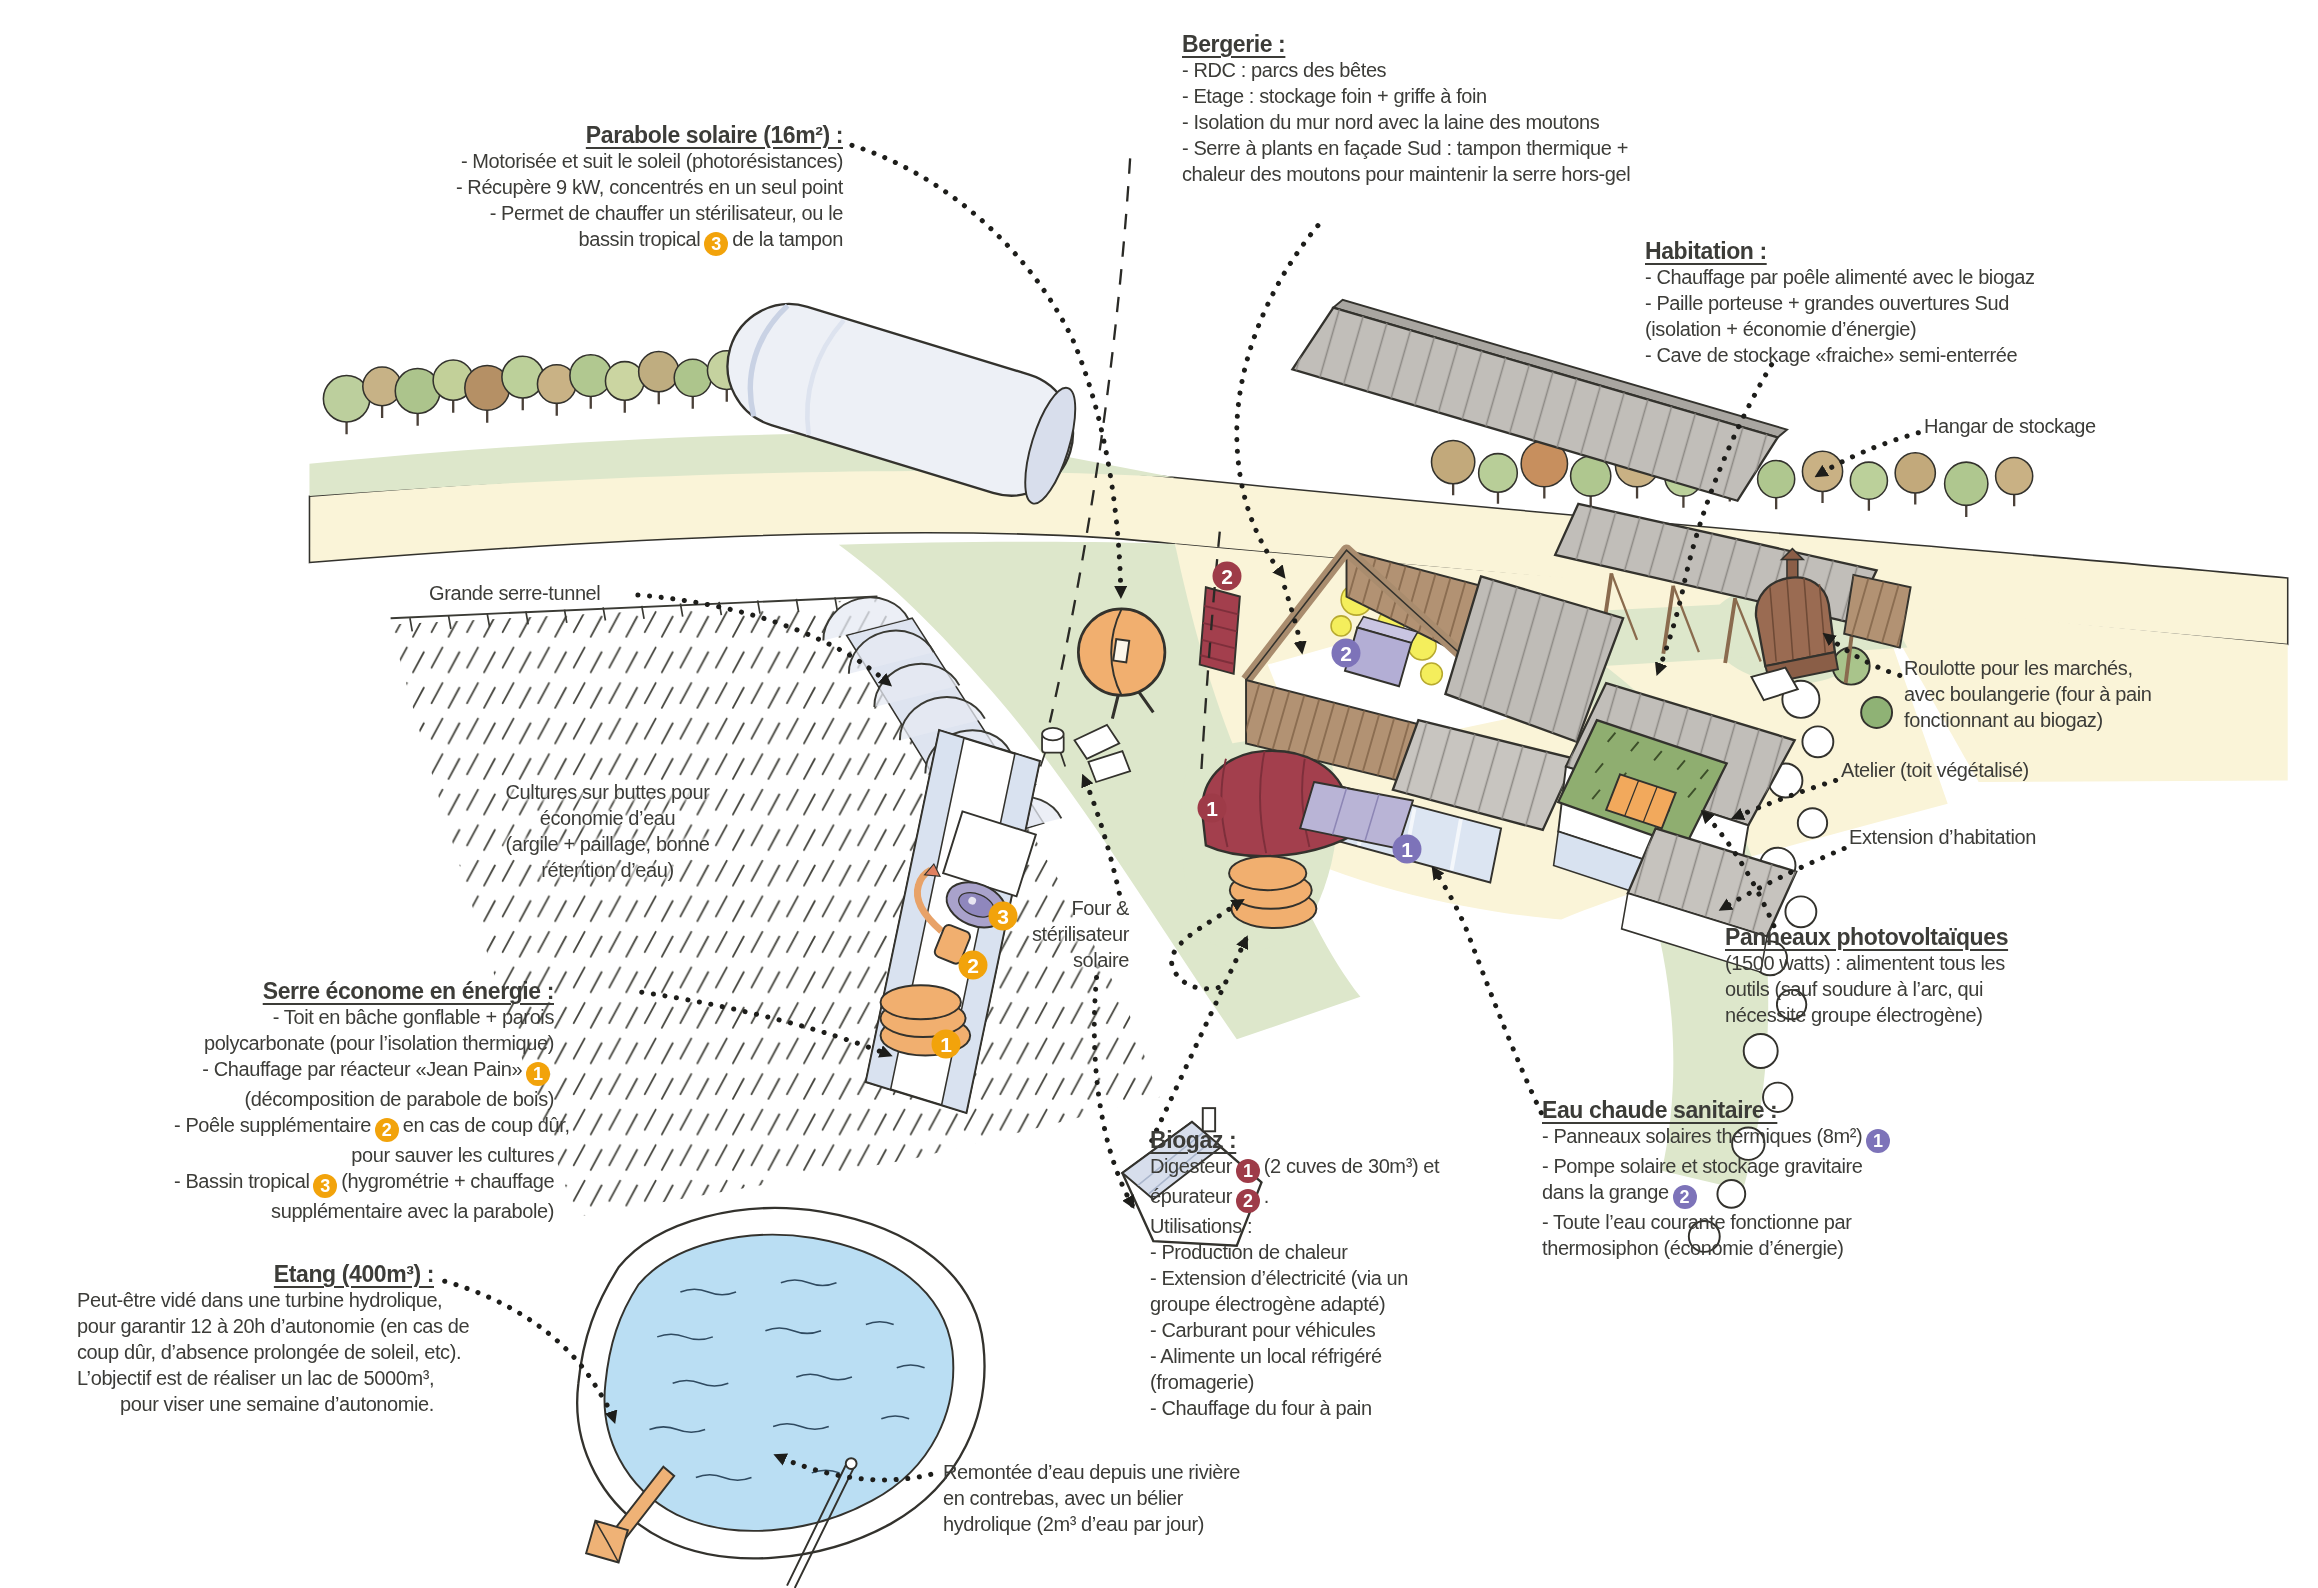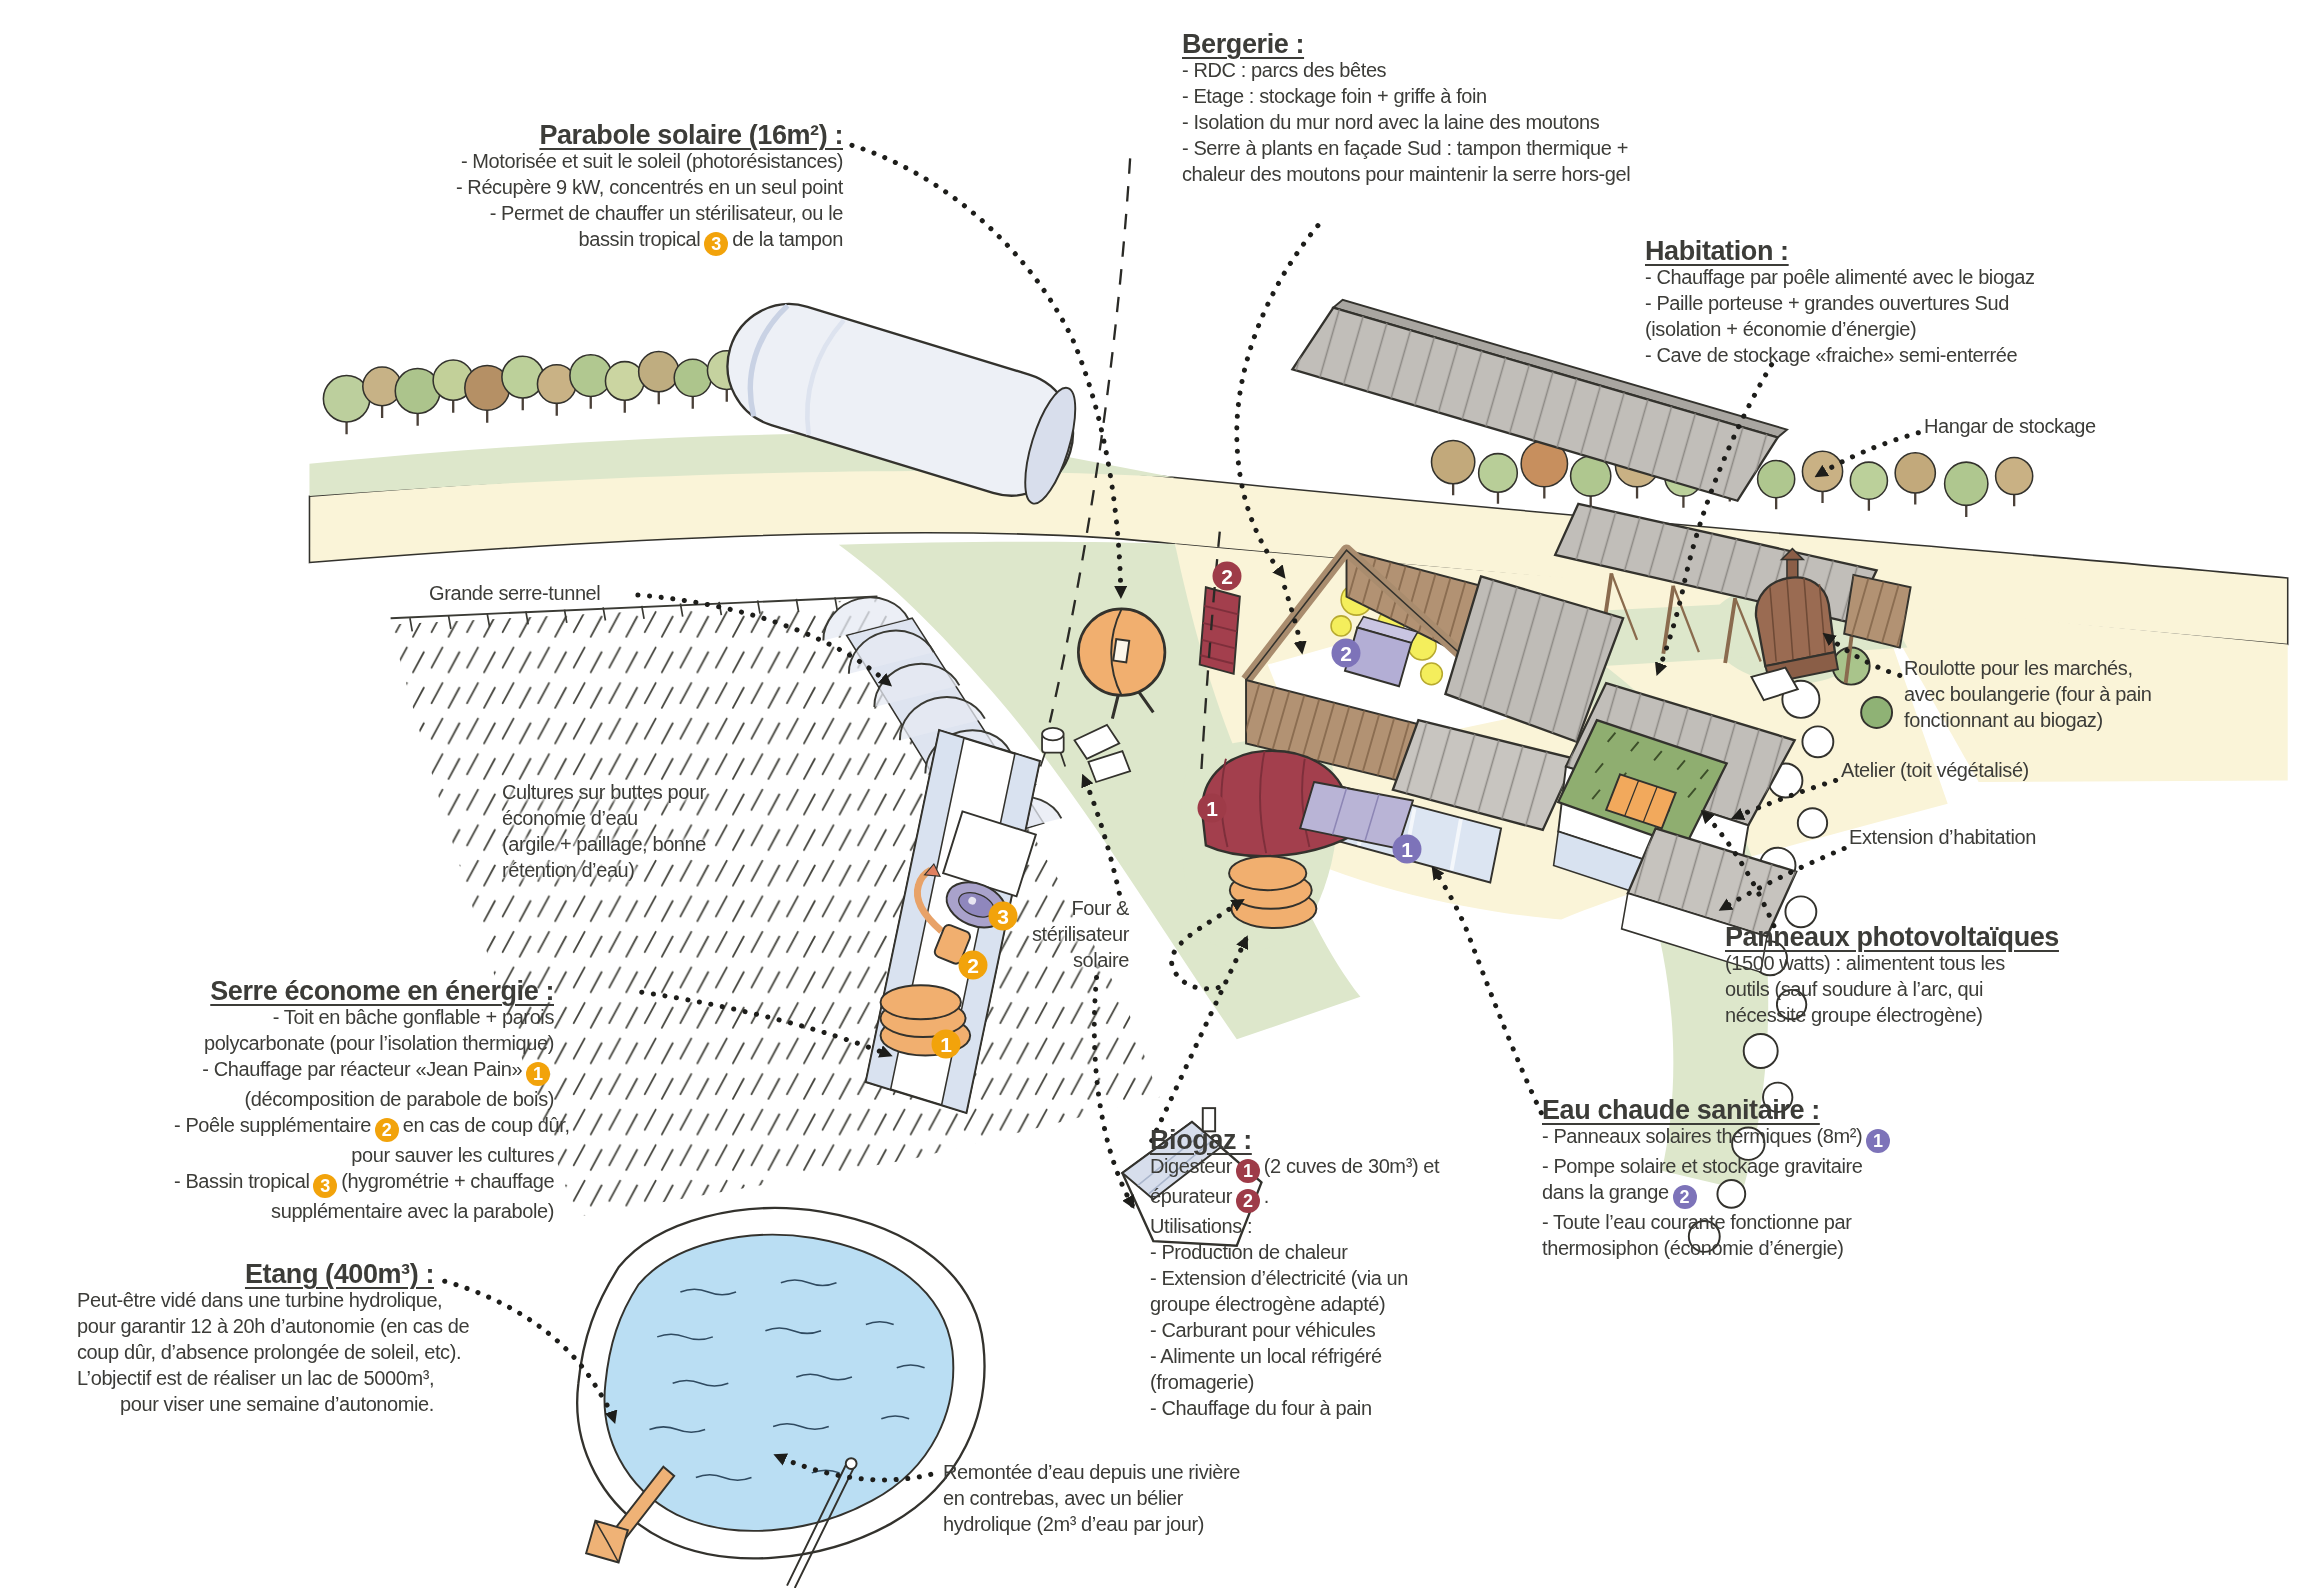--- a/index.html
+++ b/index.html
@@ -1,20 +1,20 @@
 <!DOCTYPE html>
 <html style="font-size:12.4px"><head>
 <meta charset="utf-8">
 <style>
   html,body{margin:0;padding:0;background:#ffffff;}
   .canvas{position:relative;width:2319px;height:1588px;background:#ffffff;overflow:hidden;
           font-family:"Liberation Sans",sans-serif;color:#3c3c38;}
   svg.illu{position:absolute;left:0;top:0;}
   .ann{position:absolute;font-size:20px;line-height:26px;letter-spacing:-0.4px;}
-  .ann .ttl{font-weight:bold;font-size:27px;}
+  .ann .ttl{font-weight:bold;font-size:23px;}
   .ann .ttl span{text-decoration:underline;text-underline-offset:3.9px;text-decoration-thickness:1.9px;}
   .ln{white-space:nowrap;}
   .halo{text-shadow:0 0 4.6px #fff,0 0 4.6px #fff,0 0 6.2px #fff,0 0 7.7px #fff;}
   .bdg{display:inline-block;width:24px;height:24px;border-radius:50%;color:#fff;text-align:center;
        font-size:18px;line-height:24px;font-weight:bold;margin:0 3.9px;vertical-align:-3.9px;letter-spacing:0;}
   .bo{background:#F2A30B}.bm{background:#9E3B48}.bp{background:#7D73B9}
   .mb{position:absolute;width:29px;height:29px;border-radius:50%;color:#fff;text-align:center;
       font:bold 21px/29px "Liberation Sans",sans-serif;transform:translate(-50%,-50%);letter-spacing:0;}
   .mbo{background:#F2A30B}.mbm{background:#9E3B48}.mbp{background:#7D73B9}
 </style>
@@ -361,21 +361,21 @@
 </div>
 
 <div class="ann" style="left:1924px;top:413px">
   <div class="ln">Hangar de stockage</div>
 </div>
 
 <div class="ann halo" style="left:429px;top:580px">
   <div class="ln">Grande serre-tunnel</div>
 </div>
 
-<div class="ann halo" style="left:502px;top:779px;width:271px;">
+<div class="ann halo" style="left:472px;top:779px;width:271px;text-align:center">
   <div class="ln">Cultures sur buttes pour</div>
   <div class="ln">économie d’eau</div>
   <div class="ln">(argile + paillage, bonne</div>
   <div class="ln">rétention d’eau)</div>
 </div>
 
 <div class="ann halo" style="left:1005px;top:895px;width:124px;text-align:right">
   <div class="ln">Four &amp;</div>
   <div class="ln">stérilisateur</div>
   <div class="ln">solaire</div>

